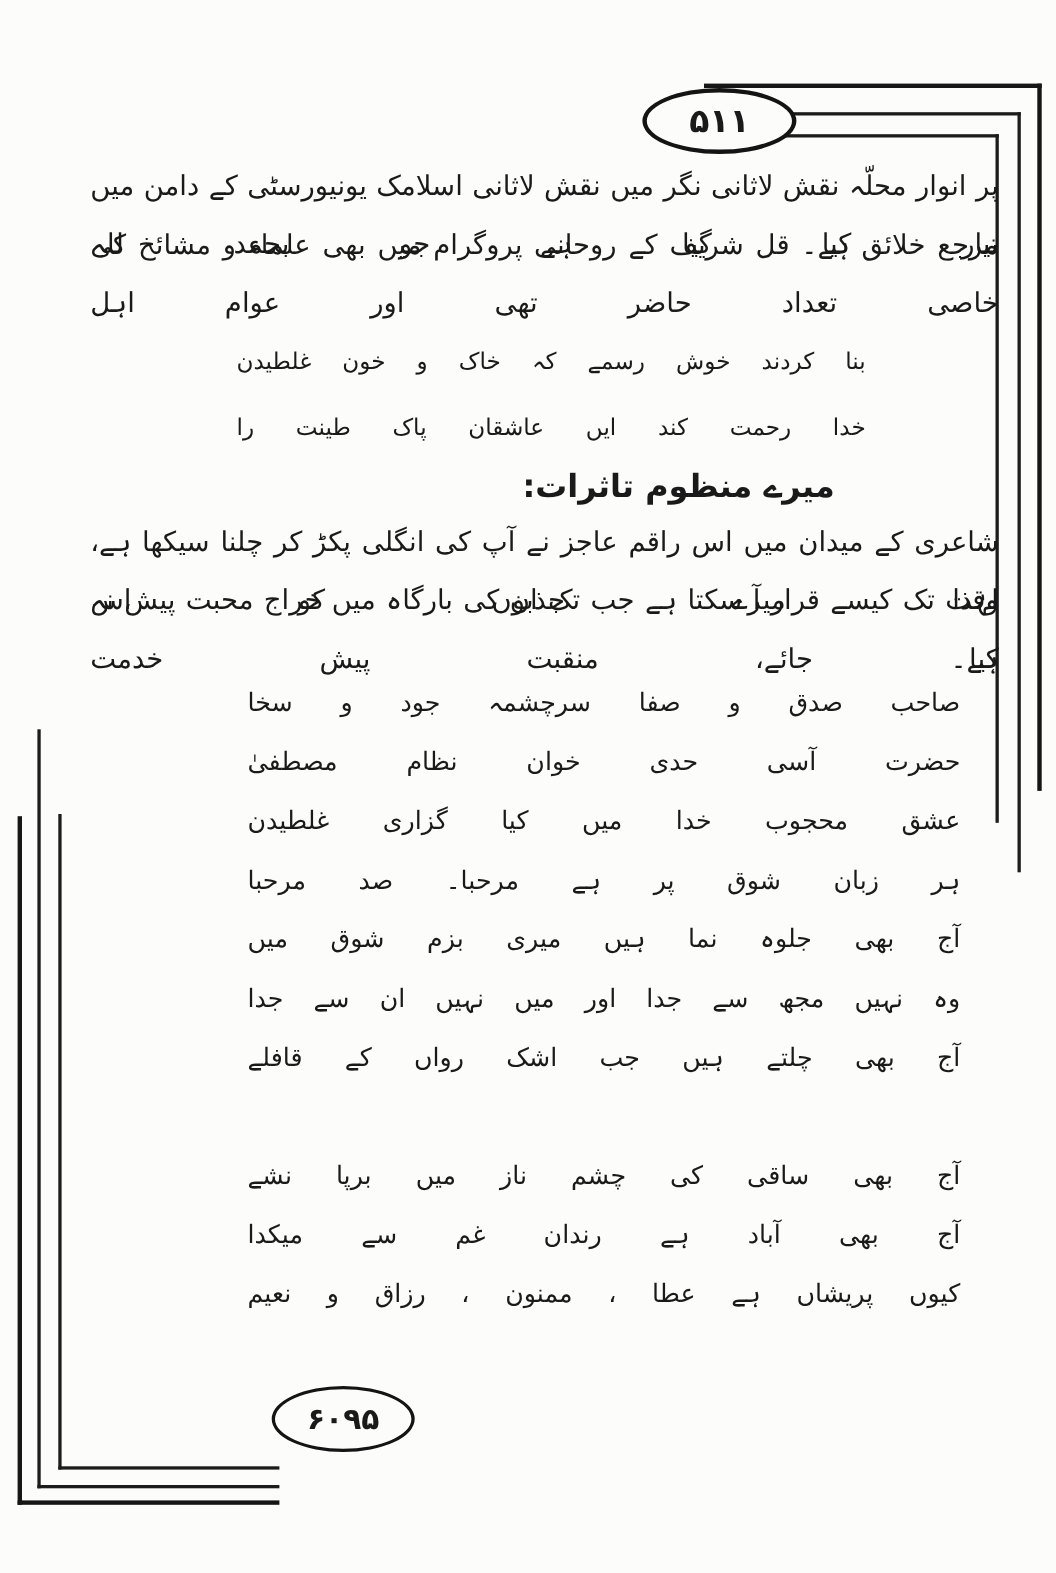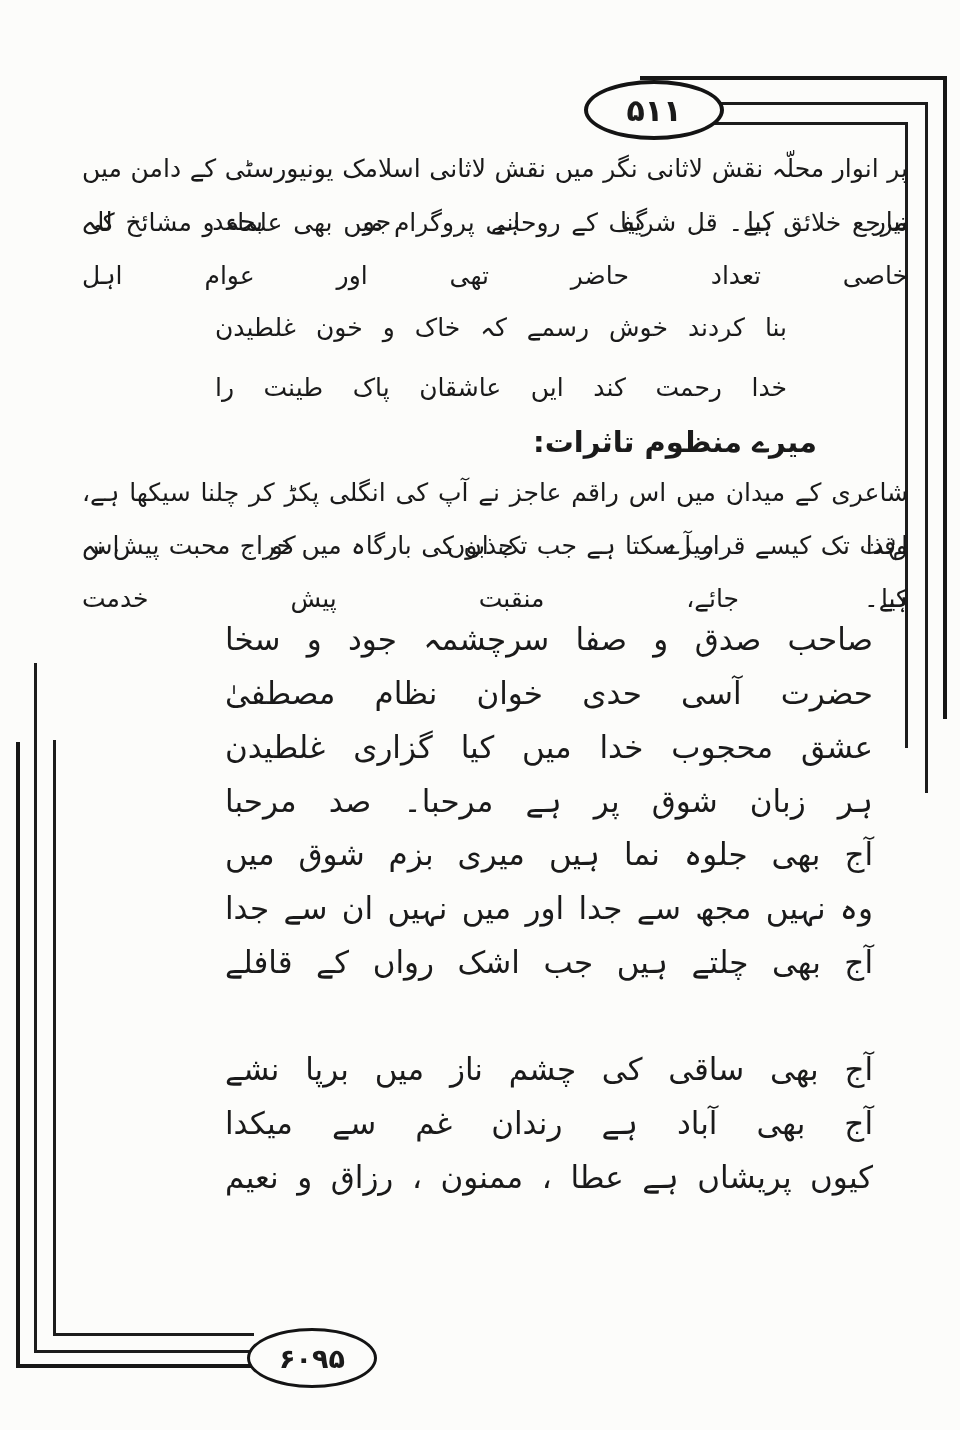--- a/index.html
+++ b/index.html
@@ -43,21 +43,21 @@
     justify-content: center;
     font-weight: bold;
     z-index: 3;
     letter-spacing: 2px;
   }
   .oval-top {
     left: 584px; top: 80px; width: 132px; height: 52px;
     border: 4px solid #141414; font-size: 30px;
   }
   .oval-bottom {
-    left: 247px; top: 1328px; width: 124px; height: 54px;
+    left: 247px; top: 1260px; width: 124px; height: 54px;
     border: 3px solid #141414; font-size: 27px; text-align: center;
   }
 
   
   .t-line {
     position: absolute;
     direction: rtl;
     unicode-bidi: plaintext;
     white-space: nowrap;
   }
@@ -66,24 +66,24 @@
     text-align: justify;
     text-align-last: justify;
   }
   .align-right {
     white-space: normal;
     text-align: right;
     text-align-last: right;
   }
 
   .prose   { left: 82px;  width: 826px; height: 53px; line-height: 53px; font-size: 25px; }
-  .couplet { left: 215px; width: 572px; height: 56px; line-height: 56px; font-size: 25px; }
+  .couplet { left: 215px; width: 572px; height: 56px; line-height: 56px; font-size: 21px; }
   .heading { left: 475px; width: 400px; height: 48px; line-height: 48px;
-             font-size: 29px; font-weight: bold; text-align: center; }
-  .poem    { left: 225px; width: 648px; height: 54px; line-height: 54px; font-size: 31px; }
+             font-size: 29px; font-weight: bold; text-align: left; }
+  .poem    { left: 225px; width: 648px; height: 54px; line-height: 54px; font-size: 23px; }
 
   .p1-l0 { top: 142px; }  .p1-l1 { top: 196px; }  .p1-l2 { top: 250px; }
   .c-l0  { top: 300px; }  .c-l1  { top: 360px; }
   .hd    { top: 418px; }
   .p2-l0 { top: 466px; }  .p2-l1 { top: 519px; }  .p2-l2 { top: 572px; padding-left: 55px; box-sizing: border-box; }
   .pm-0  { top: 612px; }  .pm-1  { top: 666px; }  .pm-2  { top: 720px; }
   .pm-3  { top: 774px; }  .pm-4  { top: 827px; }  .pm-5  { top: 881px; }
   .pm-6  { top: 935px; }  .pm-7  { top: 989px; }  .pm-8  { top: 1042px; }
   .pm-9  { top: 1096px; } .pm-10 { top: 1150px; } .pm-11 { top: 1204px; }
 </style>

